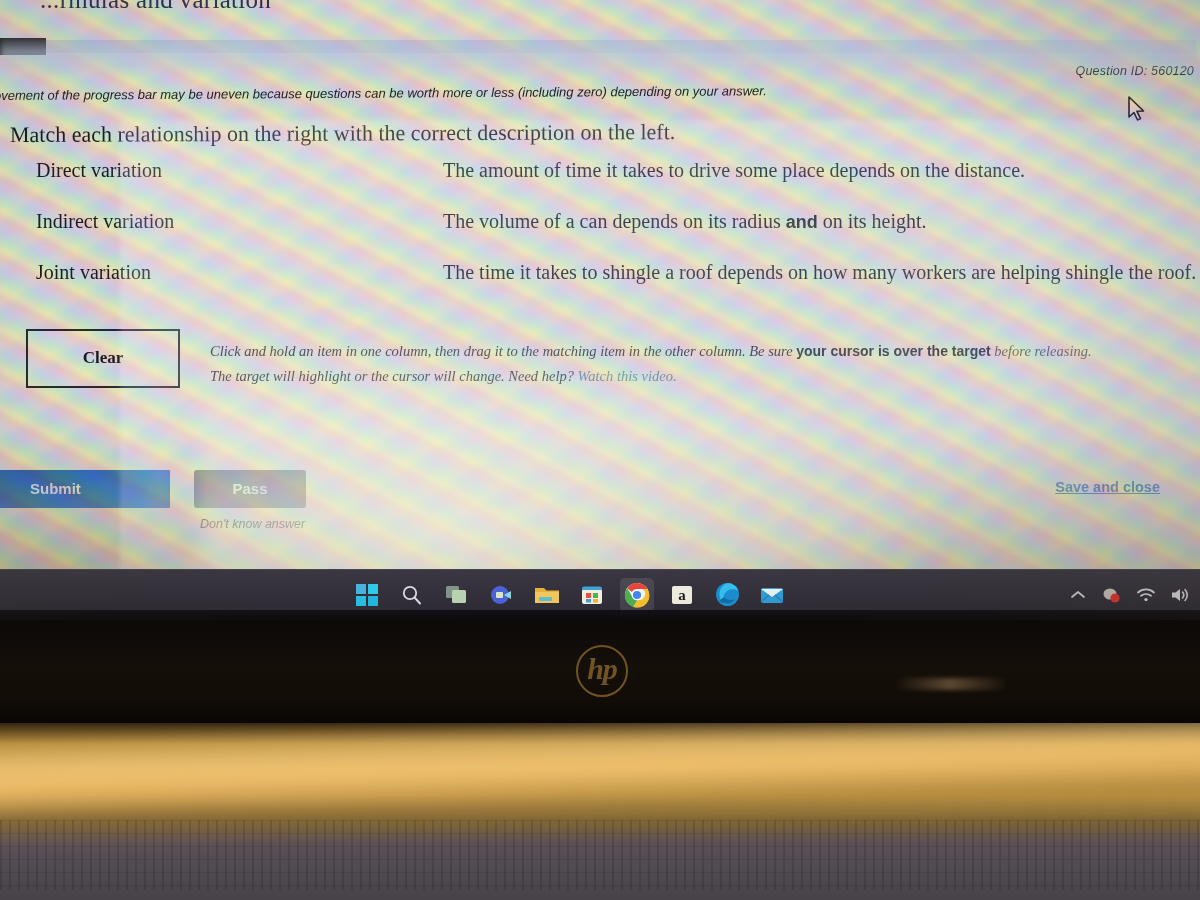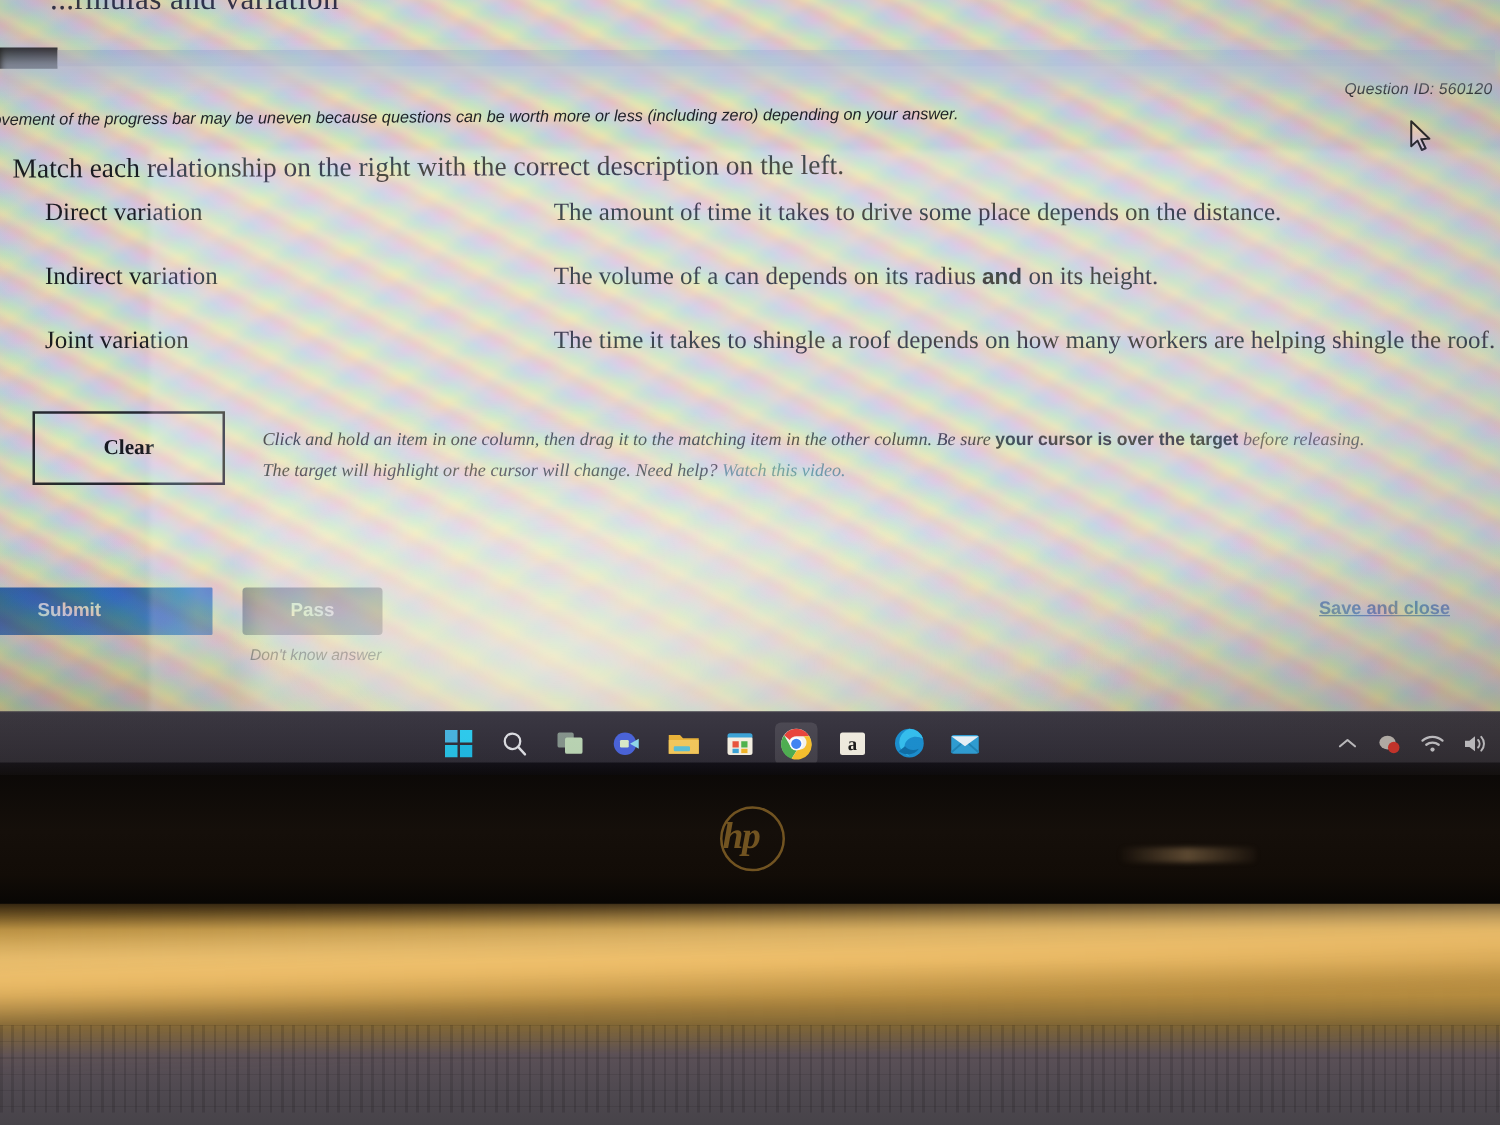--- a/index.html
+++ b/index.html
@@ -79,20 +79,21 @@
     left: 576px; top: 645px;
     width: 48px; height: 48px;
     border-radius: 50%;
     border: 2.5px solid #7a5a24;
     color: #7a5a24;
     font-family: "Liberation Serif", serif;
     font-style: italic;
     font-weight: 700;
     font-size: 30px;
     line-height: 44px;
+    text-align: center;
     letter-spacing: -1px;
     opacity: .92;
     filter: blur(.3px);
   }
 
   
   .screen {
     position: absolute;
     left: 0; top: 0;
     width: 1200px; height: 620px;

